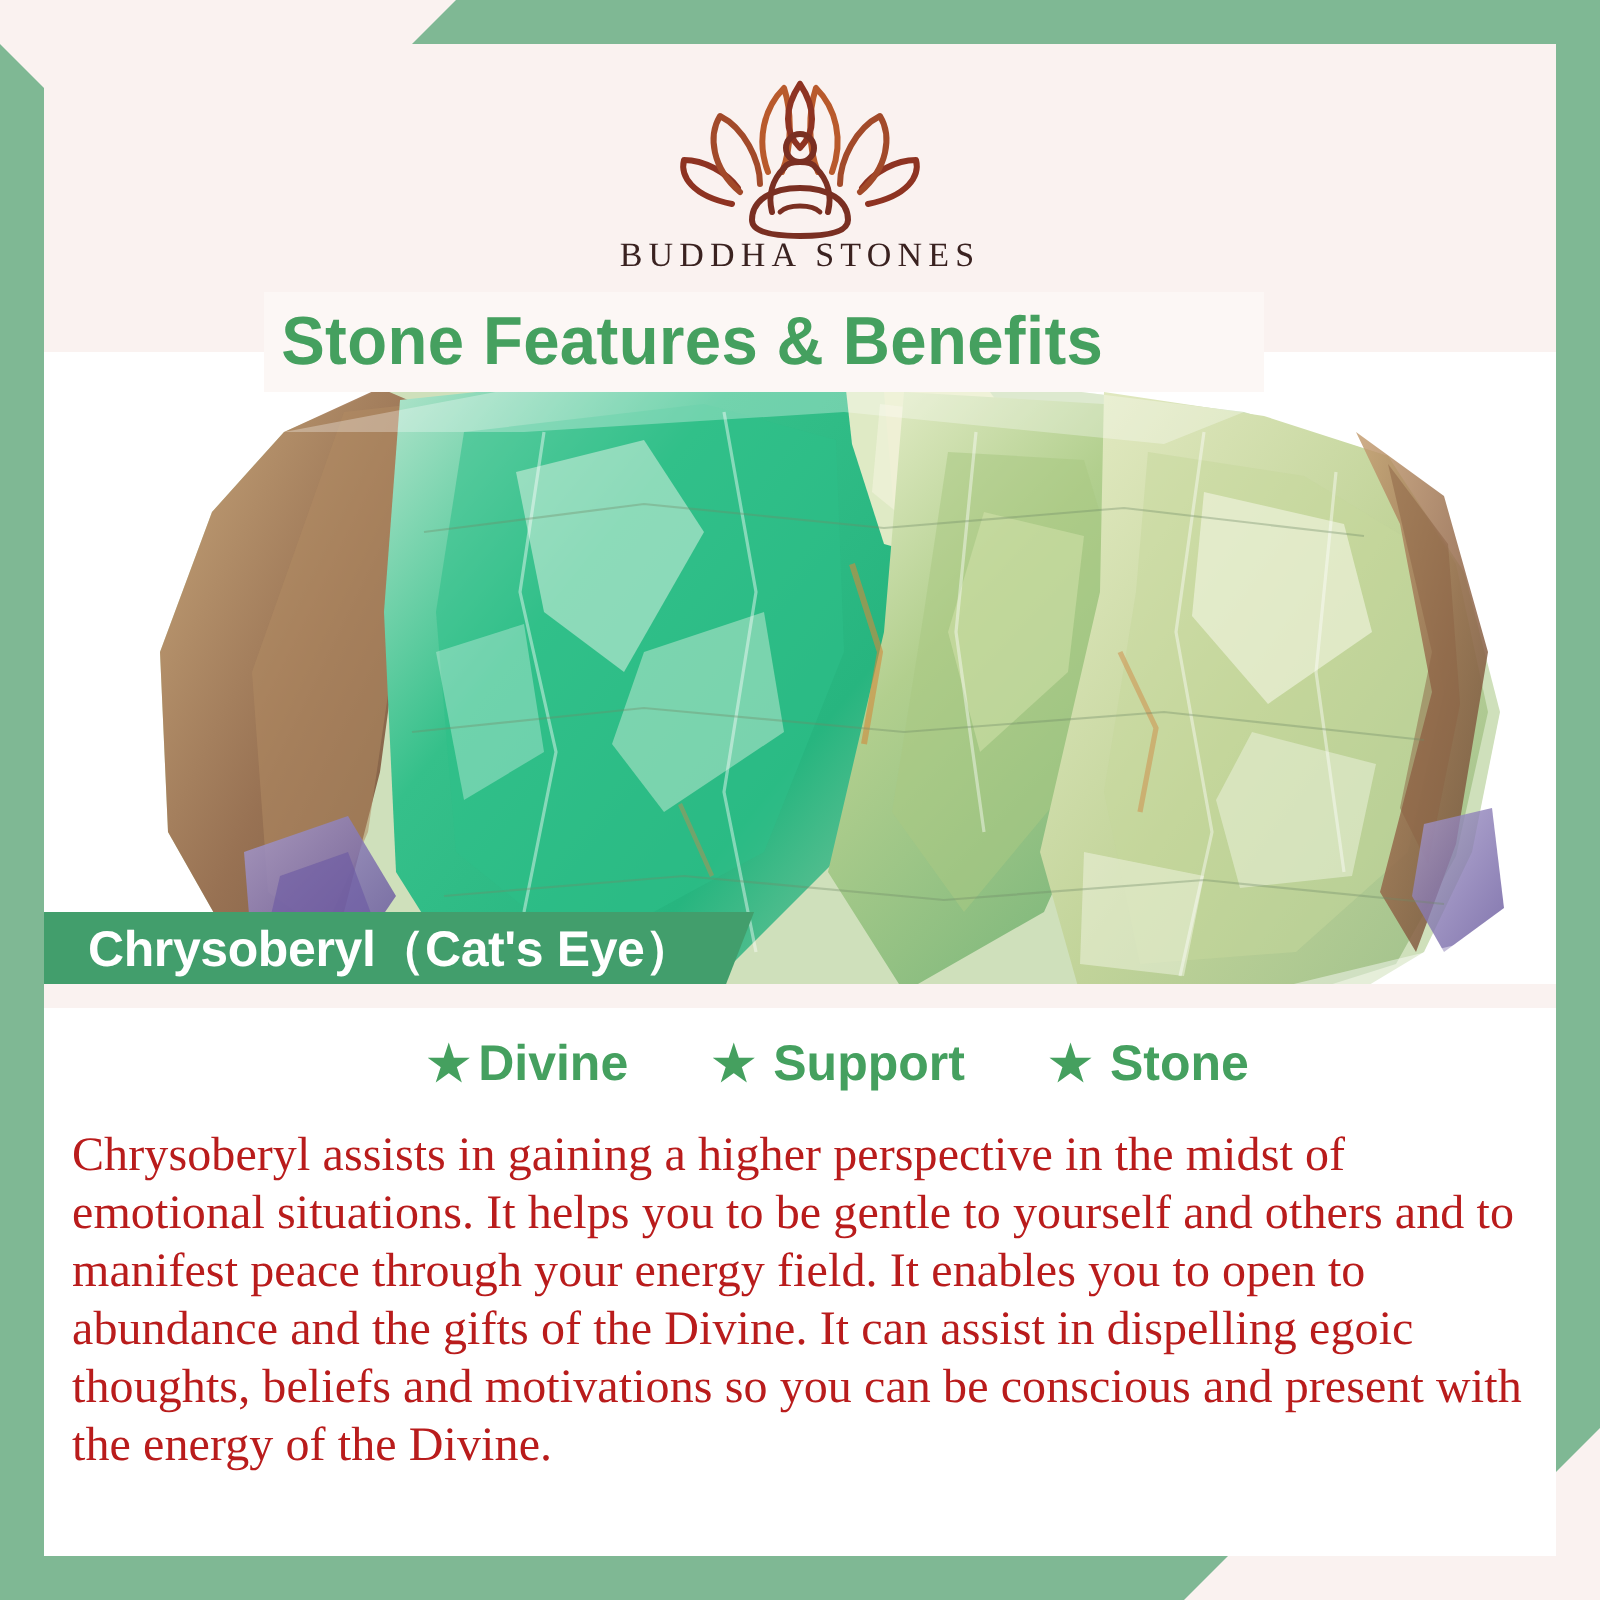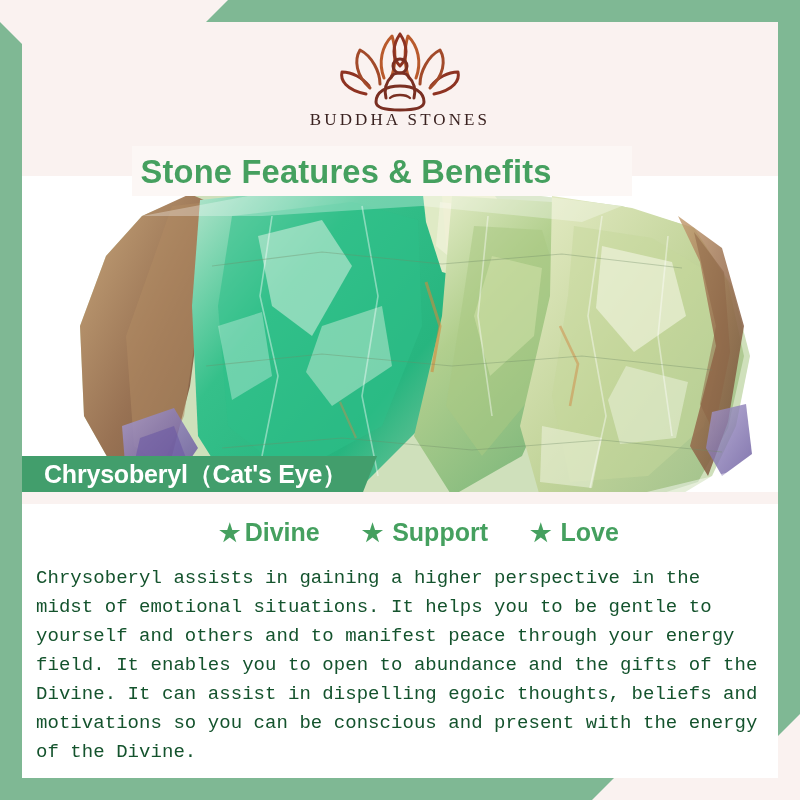--- a/index.html
+++ b/index.html
@@ -53,21 +53,21 @@
   }
 
   
   .header {
     position: absolute; top: 0; left: 0; right: 0;
     height: 124px;
     background: #faf2f0;
     display: flex;
     flex-direction: column;
     align-items: center;
-    justify-content: flex-start;
+    justify-content: center;
     padding-top: 6px;
   }
   .logo-mark { width: 128px; height: 84px; display: block; }
   .logo-word {
     font-family: "Liberation Serif", serif;
     font-size: 17px;
     letter-spacing: 3.1px;
     color: #3a2220;
     margin-top: -2px;
   }
@@ -154,24 +154,24 @@
     font-size: 25px;
     color: #45a05f;
     white-space: nowrap;
   }
   .kw .star { font-size: 24px; line-height: 1; }
   .kw.wide { gap: 9px; }
 
   .paragraph {
     position: absolute;
     top: 72px; left: 14px; right: 14px;
-    font-family: Liberation Mono, monospace;
-    font-size: 19px;
+    font-family: Liberation Serif, serif;
+    font-size: 24px;
     line-height: 29px;
-    color: #14532d;
+    color: #b91c1c;
     text-align: left;
     letter-spacing: 0.05px;
   }
 </style>
 </head>
 <body>
 
 <div id="poster">
 
   <div class="frame-top"></div>
@@ -335,21 +335,21 @@
         <div class="kw">
           <span class="star">★</span>
           <span>Divine</span>
         </div>
         <div class="kw wide">
           <span class="star">★</span>
           <span>Support</span>
         </div>
         <div class="kw wide">
           <span class="star">★</span>
-          <span>Love</span>
+          <span>Stone</span>
         </div>
       </div>
 
       <p class="paragraph">Chrysoberyl assists in gaining a higher perspective in the midst of emotional situations. It helps you to be gentle to yourself and others and to manifest peace through your energy field. It enables you to open to abundance and the gifts of the Divine. It can assist in dispelling egoic thoughts, beliefs and motivations so you can be conscious and present with the energy of the Divine.</p>
     </div>
 
   </div>
 </div>
 
 </body></html>

